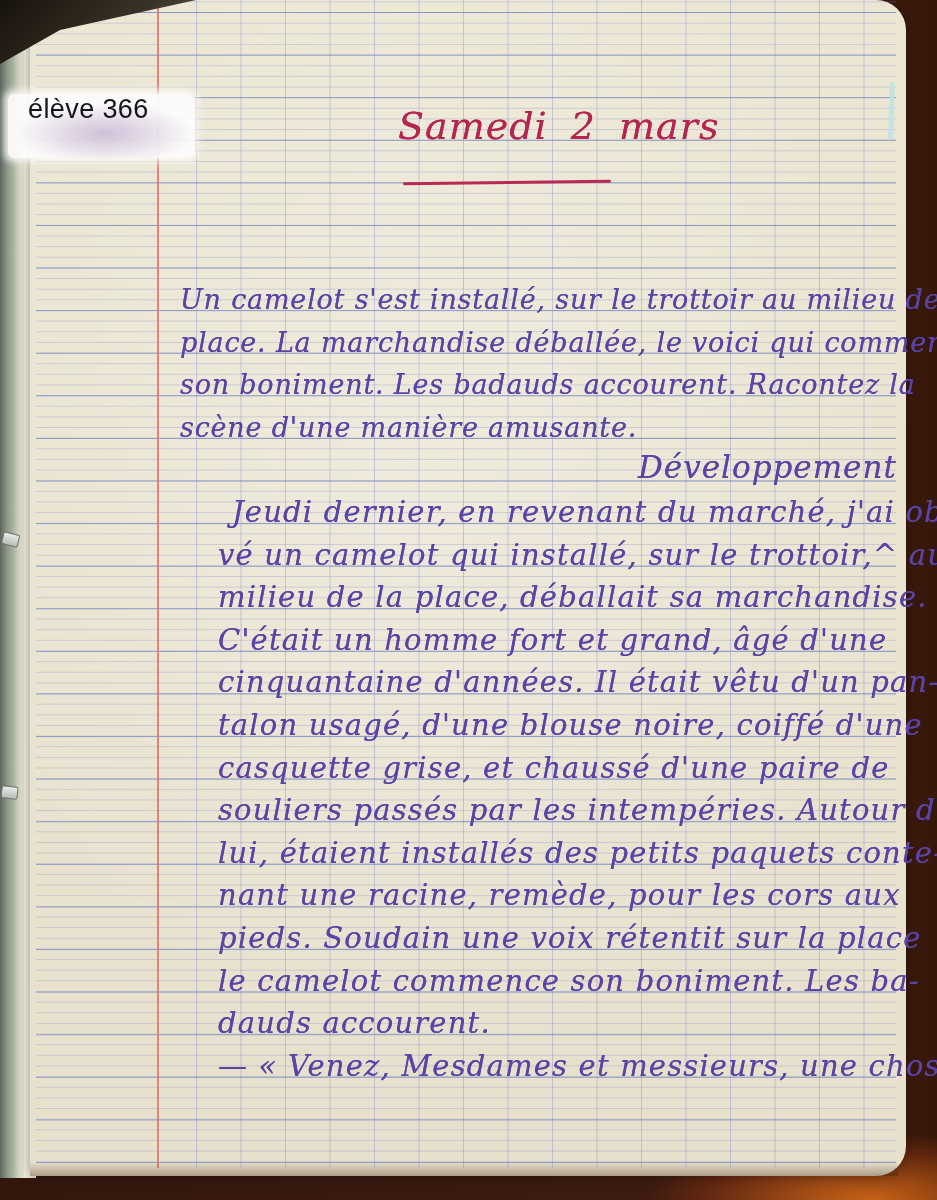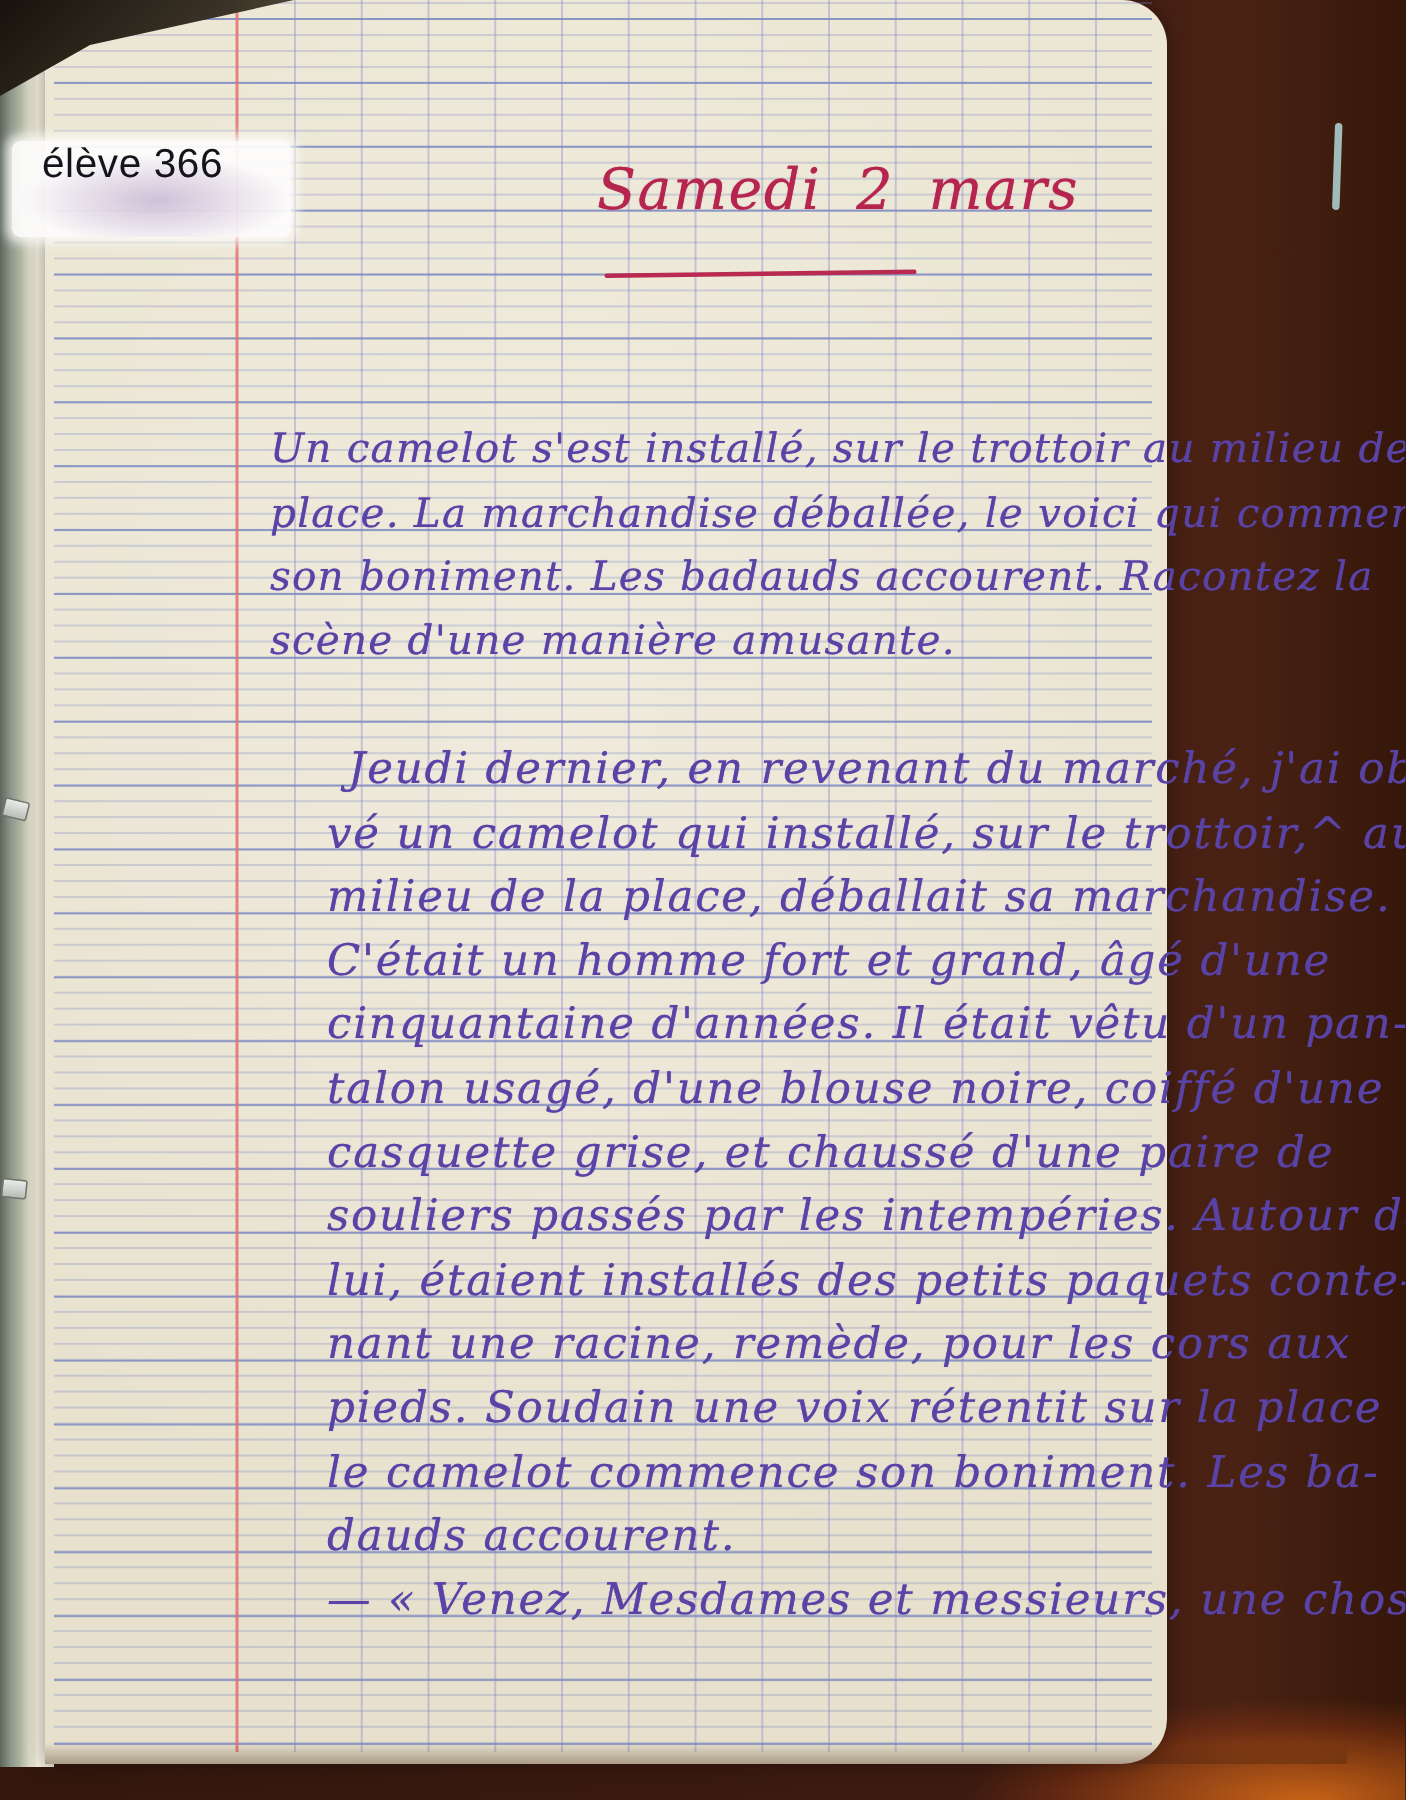--- a/index.html
+++ b/index.html
@@ -8,21 +8,21 @@
       radial-gradient(ellipse 300px 90px at 870px 1200px, rgba(222,110,24,.85), rgba(160,60,18,.35) 55%, rgba(0,0,0,0) 75%),
       linear-gradient(90deg,#33170d 0%, #3d1b10 70%, #4a2214 88%, #351709 100%);
     overflow:hidden;}
 
   
   .stack-left{position:absolute;left:0;top:26px;width:24px;height:1152px;
     background:linear-gradient(90deg,#5d665c 0%,#8d978a 30%,#aab29f 55%,#d8d7c4 80%,#e7e3d2 100%);}
   .stack-sliver{position:absolute;left:24px;top:14px;width:12px;height:1164px;background:linear-gradient(90deg,#f2efe2,#e6e1cf);}
 
   
-  .page{position:absolute;left:30px;top:0;width:748px;height:1176px;
+  .page{position:absolute;left:30px;top:0;width:876px;height:1176px;
     background:
       radial-gradient(ellipse 700px 900px at 45% 40%, rgba(255,255,255,.25), rgba(0,0,0,0) 70%),
       linear-gradient(180deg,#ece7d4 0%,#e9e3d0 55%,#e6e0cc 100%);
     border-radius:2px 30px 30px 4px;
     box-shadow:0 0 14px rgba(0,0,0,.35);}
 
   
   .hlines-light{position:absolute;left:6px;right:10px;top:0;bottom:8px;
     background-image:linear-gradient(180deg, rgba(125,135,200,.30) 0 1px, rgba(0,0,0,0) 1px);
     background-size:100% 10.65px;background-position:0 1.4px;}
@@ -83,20 +83,21 @@
     <div class="hand title-date">Samedi 2 mars</div>
     <div class="title-underline"></div>
 
     <div class="hand para-intro">
         <div class="hand-line">Un camelot s'est installé, sur le trottoir au milieu de la</div>
         <div class="hand-line">place. La marchandise déballée, le voici qui commence</div>
         <div class="hand-line">son boniment. Les badauds accourent. Racontez la</div>
         <div class="hand-line">scène d'une manière amusante.</div>
       </div>
 
+    <div class="hand dev-heading">Développement</div>
 
     <div class="hand para-dev">
         <div class="hand-line">Jeudi dernier, en revenant du marché, j'ai obser-</div>
         <div class="hand-line">vé un camelot qui installé, sur le trottoir,^ au</div>
         <div class="hand-line">milieu de la place, déballait sa marchandise.</div>
         <div class="hand-line">C'était un homme fort et grand, âgé d'une</div>
         <div class="hand-line">cinquantaine d'années. Il était vêtu d'un pan-</div>
         <div class="hand-line">talon usagé, d'une blouse noire, coiffé d'une</div>
         <div class="hand-line">casquette grise, et chaussé d'une paire de</div>
         <div class="hand-line">souliers passés par les intempéries. Autour de</div>

